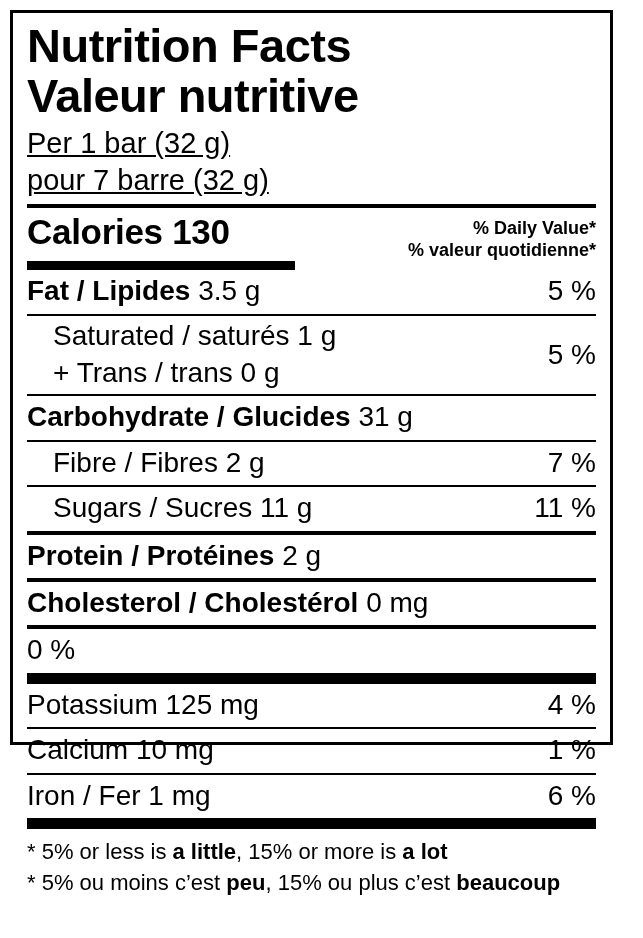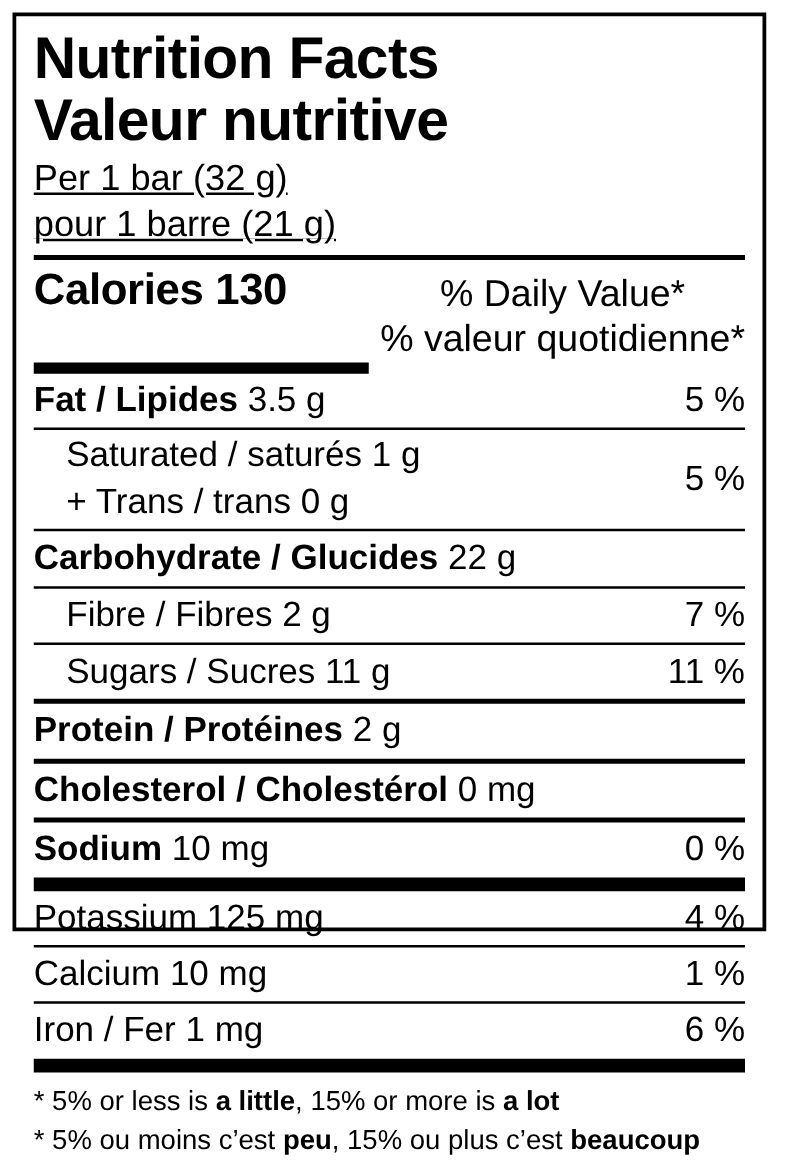--- a/index.html
+++ b/index.html
@@ -74,23 +74,23 @@
     padding-top: 6px;
     gap: 40px;
   }
   .cal-label {
     font-size: 35px;
     font-weight: bold;
     line-height: 1.05;
     letter-spacing: -0.3px;
   }
   .dv-head {
-    text-align: center;
-    font-size: 30px;
-    font-weight: normal;
+    text-align: right;
+    font-size: 18px;
+    font-weight: bold;
     line-height: 1.20;
     padding-top: 4px;
   }
   .dv-head div {
     white-space: nowrap;
   }
   .row {
     display: flex;
     align-items: flex-end;
     justify-content: space-between;
@@ -134,21 +134,21 @@
 
 <div class="panel">
 
   <div class="title-block">
     <div class="title-en">Nutrition Facts</div>
     <div class="title-fr">Valeur nutritive</div>
   </div>
 
   <div class="serving">
     <div>Per 1 bar (32 g)</div>
-    <div>pour 1 barre (21 g)</div>
+    <div>pour 7 barre (32 g)</div>
   </div>
 
   <div class="rule-med"></div>
 
   <div class="cal-row">
     <div class="cal-label">Calories 130</div>
     <div class="dv-head">
       <div>% Daily Value*</div>
       <div>% valeur quotidienne*</div>
     </div>
@@ -167,21 +167,21 @@
     <div class="lines indent">
       <div>Saturated / saturés 1 g</div>
       <div>+ Trans / trans 0 g</div>
     </div>
     <div class="pct">5 %</div>
   </div>
 
   <div class="rule-thin"></div>
 
   <div class="row">
-    <div class="left"><span class="b">Carbohydrate / Glucides</span> <span>22 g</span></div>
+    <div class="left"><span class="b">Carbohydrate / Glucides</span> <span>31 g</span></div>
     <div class="right"></div>
   </div>
 
   <div class="rule-thin"></div>
 
   <div class="row">
     <div class="left indent">Fibre / Fibres 2 g</div>
     <div class="right">7 %</div>
   </div>
 
@@ -202,21 +202,20 @@
   <div class="rule-med"></div>
 
   <div class="row">
     <div class="left"><span class="b">Cholesterol / Cholestérol</span> <span>0 mg</span></div>
     <div class="right"></div>
   </div>
 
   <div class="rule-med"></div>
 
   <div class="row">
-    <div class="left"><span class="b">Sodium</span> <span>10 mg</span></div>
     <div class="right">0 %</div>
   </div>
 
   <div class="rule-thick"></div>
 
   <div class="row">
     <div class="left">Potassium 125 mg</div>
     <div class="right">4 %</div>
   </div>
 

